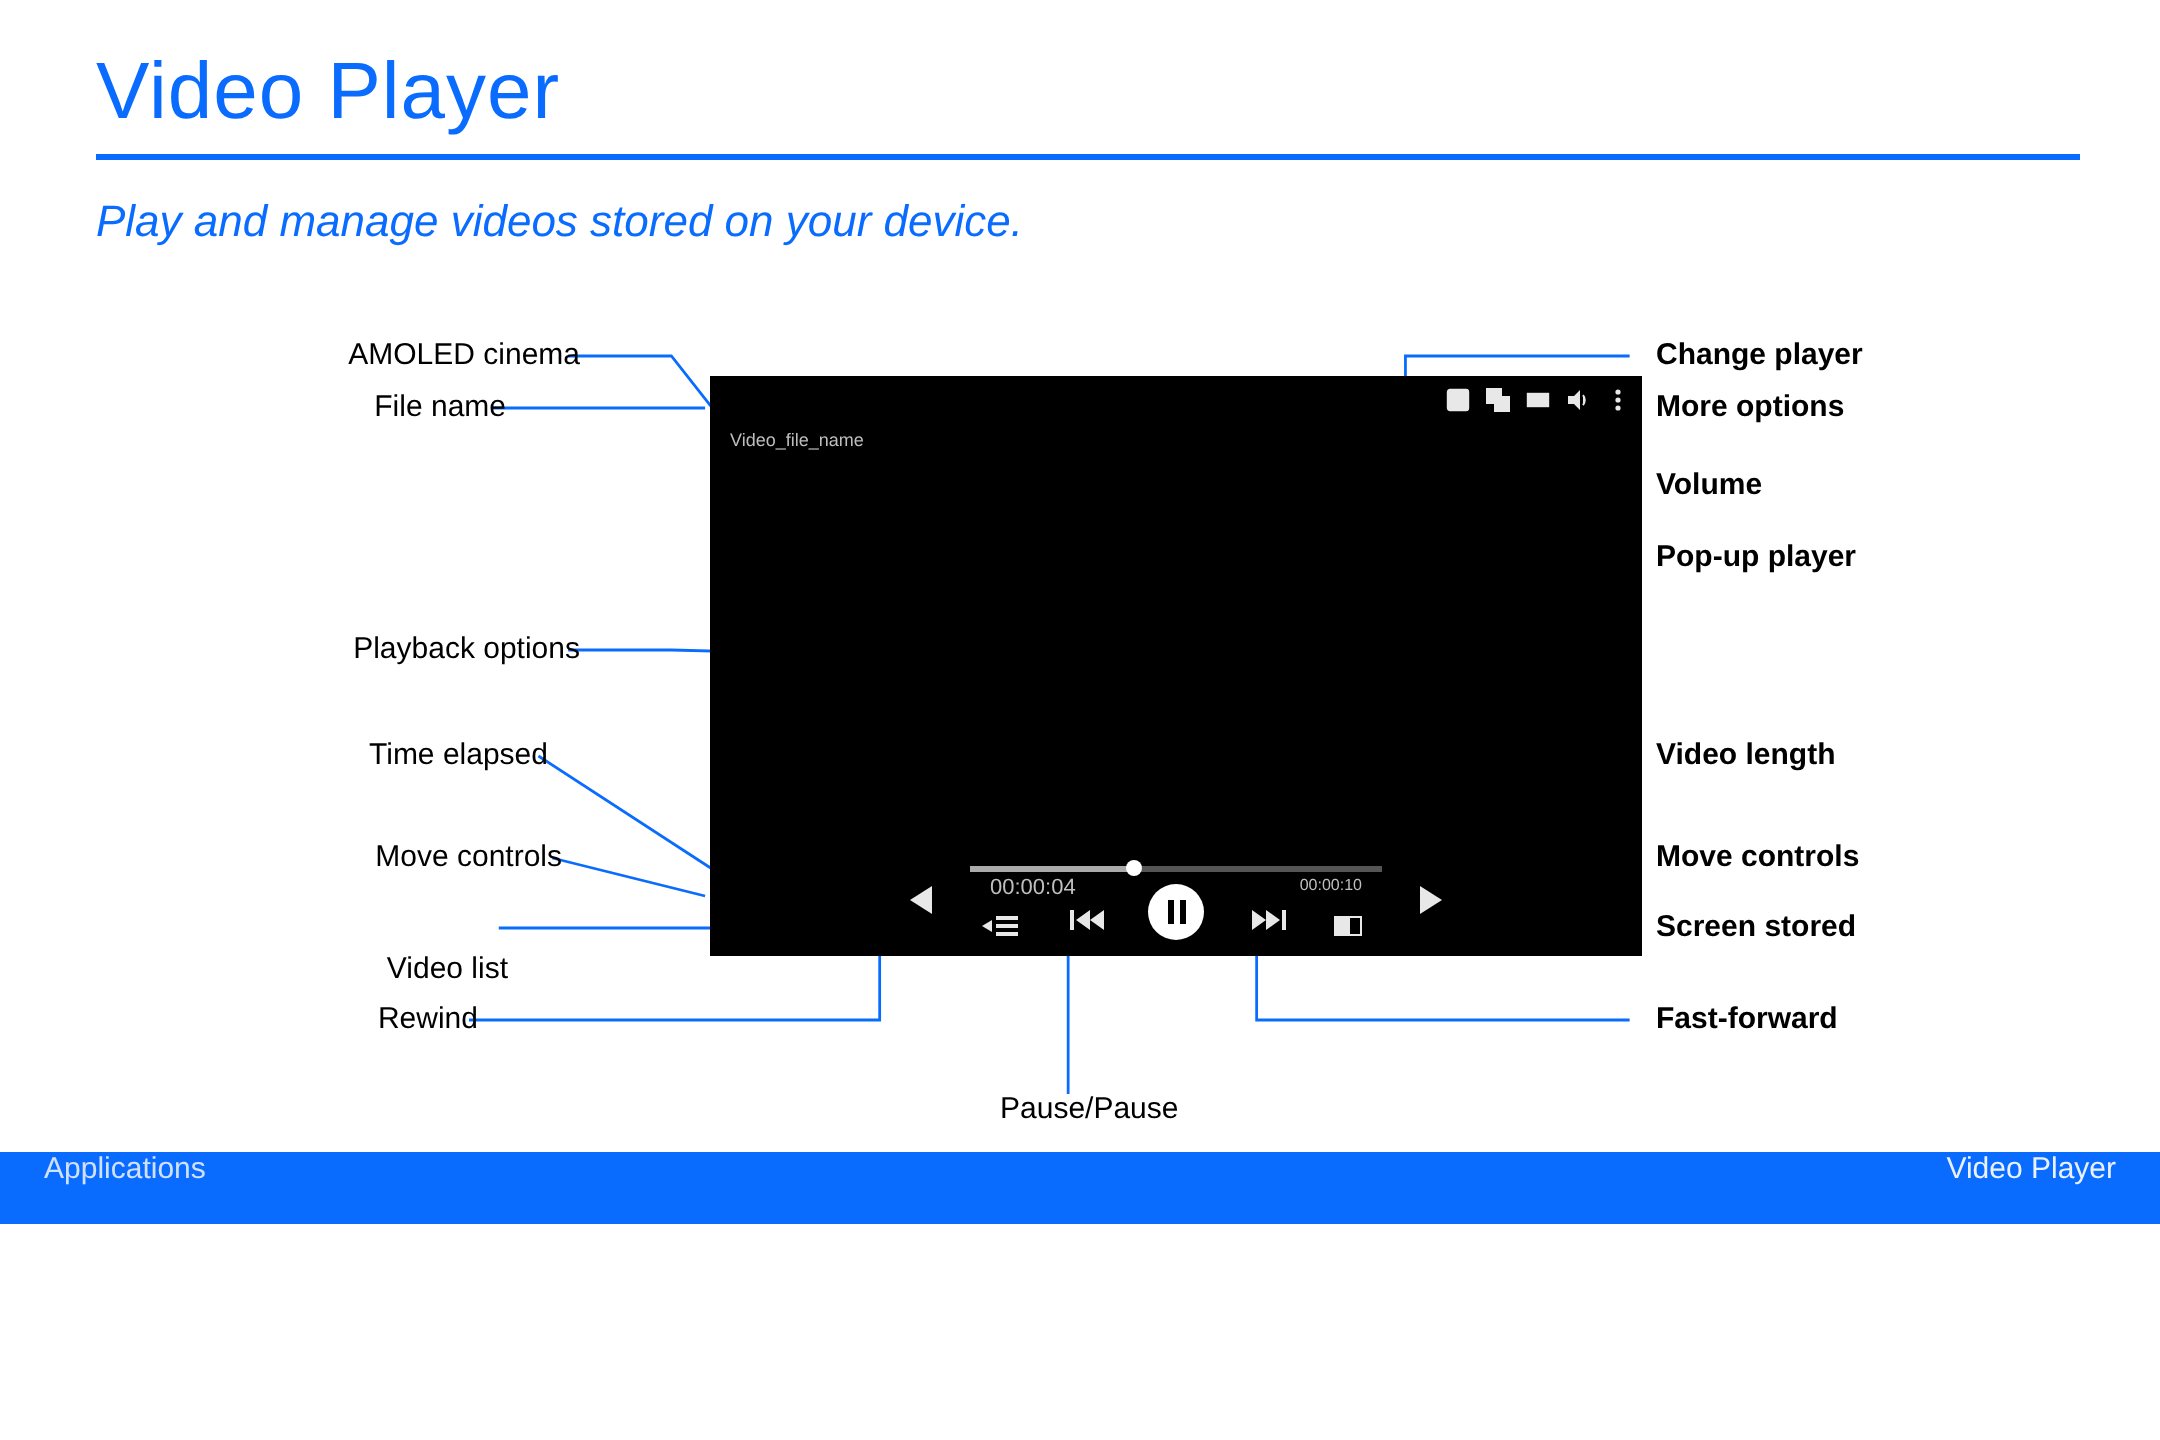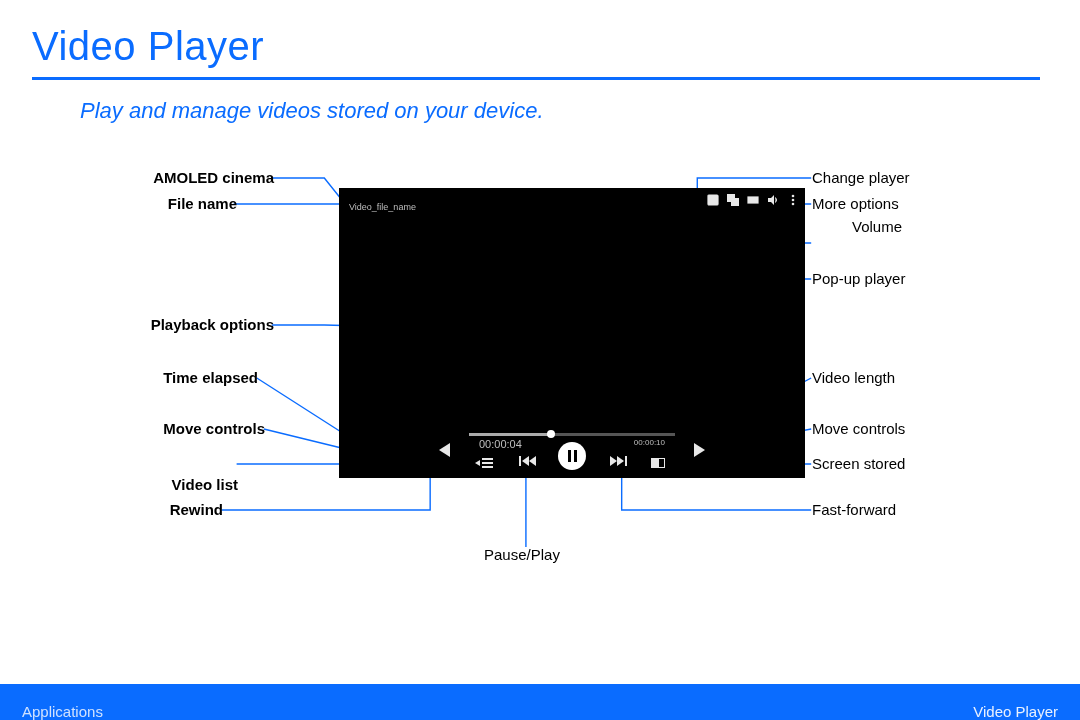--- a/index.html
+++ b/index.html
@@ -1,59 +1,58 @@
 <!DOCTYPE html>
 <html><head>
 <meta charset="utf-8">
 <style>
   * { box-sizing: border-box; margin: 0; padding: 0; }
   html, body { width: 1080px; height: 720px; font-family: Arial, Helvetica, sans-serif; background: #fff; color: #000; }
   .page {
     position: relative;
-    width: 1080px; height: 720px;
-    padding: 24px 40px 0 32px;
+    width: 1080px; height: 612px;
+    padding: 24px 40px 0 48px;
   }
   .title {
     color: #0a6cff;
     font-size: 40px;
     font-weight: 400;
     letter-spacing: .5px;
   }
   .title-hr {
     margin-top: 8px;
     border: none;
     border-top: 3px solid #0a6cff;
   }
   .subtitle {
     margin-top: 18px;
     color: #0a6cff;
     font-size: 22px;
     font-style: italic;
-    margin-left: 48px;
   }
 
   
   .stage {
     position: relative;
     width: 100%;
     height: 470px;
     margin-top: 24px;
     font-size: 15px;
   }
 
   
   .player {
     position: absolute;
     left: 307px; top: 40px;
     width: 466px; height: 290px;
     background: #000;
     color: #dcdcdc;
   }
   .player .file {
-    position: absolute; left: 10px; top: 14px;
+    position: absolute; left: 10px; top: 27px;
     font-size: 9px; color: #bdbdbd;
   }
   .player .topicons {
     position: absolute; right: 6px; top: 6px;
     display: flex; gap: 8px;
   }
   .topicons .ico {
     width: 12px; height: 12px; color: #e8e8e8;
   }
   
@@ -115,38 +114,38 @@
     position: absolute; left: 50%; top: 254px;
     transform: translateX(-50%);
     width: 28px; height: 28px; border-radius: 50%;
     background: #fff; display:flex; align-items:center; justify-content:center;
   }
   .play-btn .pp { display:flex; gap:3px; }
   .play-btn .pp span { width: 3px; height: 12px; background: #000; }
 
   
   .lbl { position: absolute; white-space: nowrap; }
-  .lbl.left  { text-align: right; font-weight: bold; }
-  .lbl.right { text-align: center; }
+  .lbl.left  { text-align: right; }
+  .lbl.right { text-align: center; font-weight: bold; }
 
   
   svg.leaders {
     position: absolute; inset: 0;
     width: 100%; height: 100%;
     pointer-events: none;
   }
   .leaders line, .leaders polyline {
     stroke: #0a6cff; stroke-width: 1.4; fill: none;
   }
 
   
   .footer {
     position: absolute; left: 0; right: 0; bottom: 0;
     height: 36px; background: #0a6cff;
-    color: #e9f1ff; display: flex; align-items: flex-end; justify-content: space-between;
+    color: #e9f1ff; display: flex; align-items: flex-start; justify-content: space-between;
     padding: 0 22px; font-size: 15px;
   }
   .footer .pg { position:absolute; left:0; right:0; text-align:center; }
   .footer .left { color: #cfe1ff; }
   .footer .right { }
 </style>
 </head>
 <body>
 
 <div class="page">
@@ -256,25 +255,25 @@
     </div>
 
     <div class="lbl left" style="right: calc(100% - 242px); top: 21px;">AMOLED cinema</div>
     <div class="lbl left" style="right: calc(100% - 205px); top: 47px;">File name</div>
     <div class="lbl left" style="right: calc(100% - 242px); top: 168px;">Playback options</div>
     <div class="lbl left" style="right: calc(100% - 226px); top: 221px;">Time elapsed</div>
     <div class="lbl left" style="right: calc(100% - 233px); top: 272px;">Move controls</div>
     <div class="lbl left" style="right: calc(100% - 206px); top: 307px; margin-top: 21px;">Video list</div>
     <div class="lbl left" style="right: calc(100% - 191px); top: 353px;">Rewind</div>
 
-    <div class="lbl" style="left: 452px; top: 398px;">Pause/Play</div>
+    <div class="lbl" style="left: 452px; top: 398px;">Pause/Pause</div>
 
     <div class="lbl right" style="left: 780px; top: 21px;">Change player</div>
     <div class="lbl right" style="left: 780px; top: 47px;">More options</div>
-    <div class="lbl right" style="left: 780px; top: 70px; margin-left: 40px;">Volume</div>
+    <div class="lbl right" style="left: 780px; top: 86px;">Volume</div>
     <div class="lbl right" style="left: 780px; top: 122px;">Pop-up player</div>
     <div class="lbl right" style="left: 780px; top: 221px;">Video length</div>
     <div class="lbl right" style="left: 780px; top: 272px;">Move controls</div>
     <div class="lbl right" style="left: 780px; top: 307px;">Screen stored</div>
     <div class="lbl right" style="left: 780px; top: 353px;">Fast-forward</div>
   </div>
 
   <div class="footer">
     <span class="left">Applications</span>
     <span class="right">Video Player</span>

